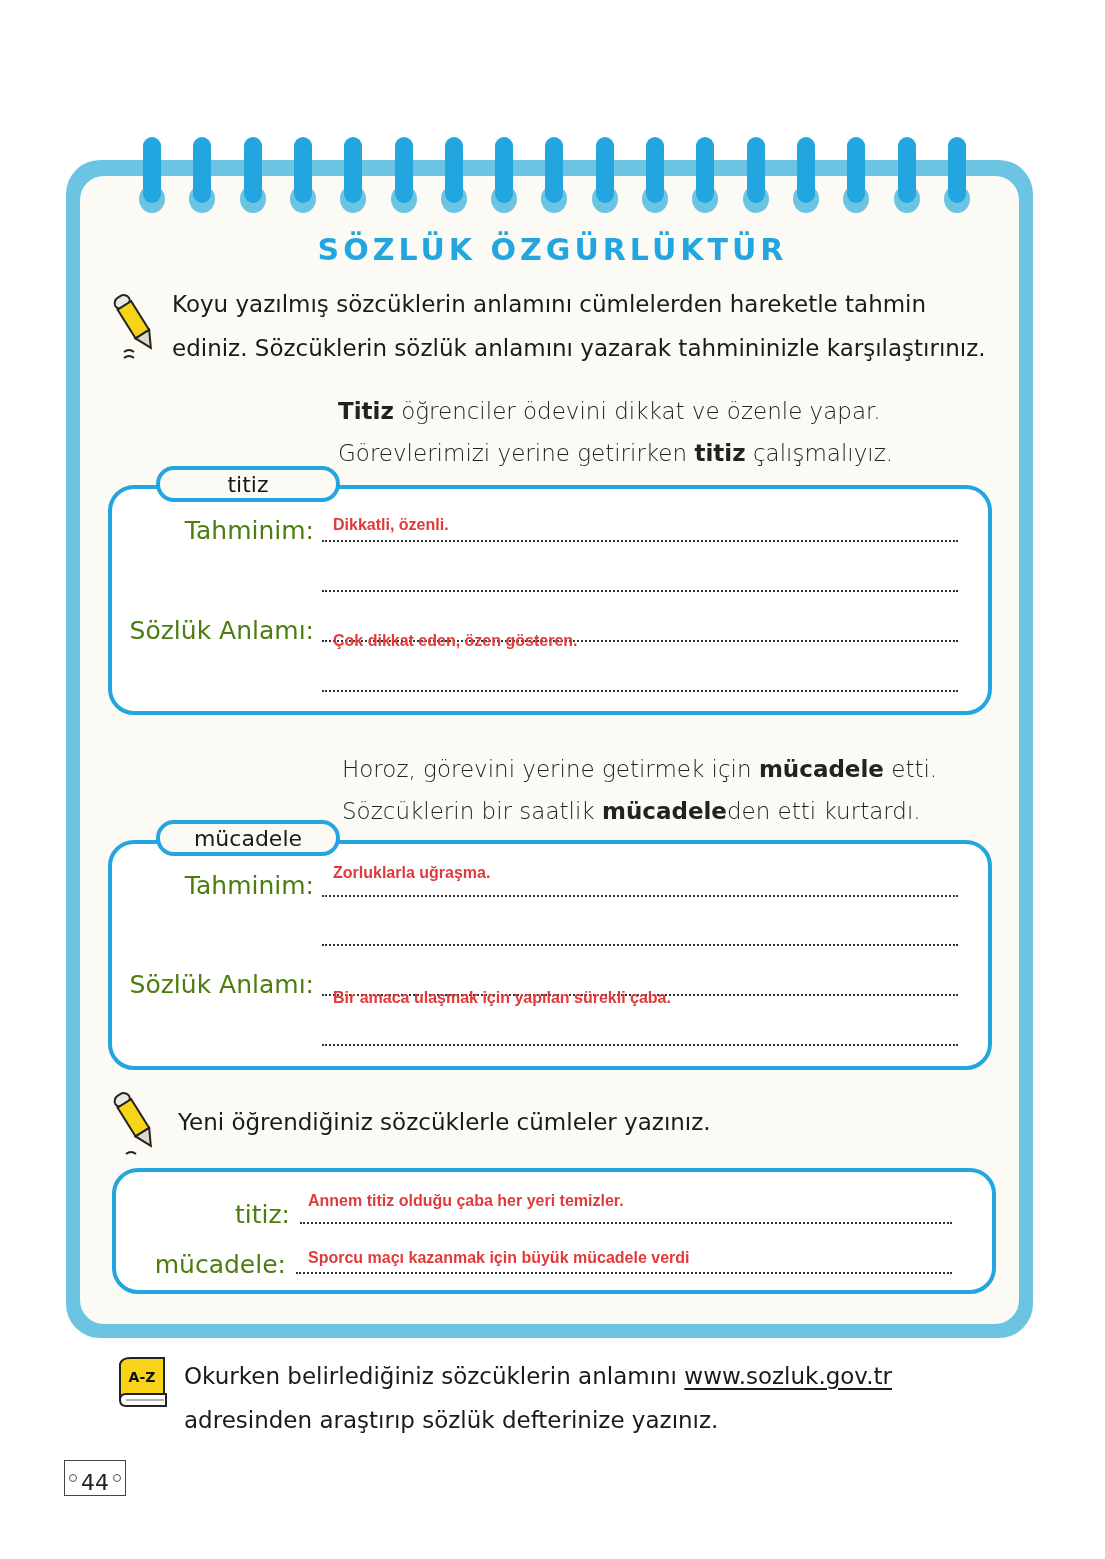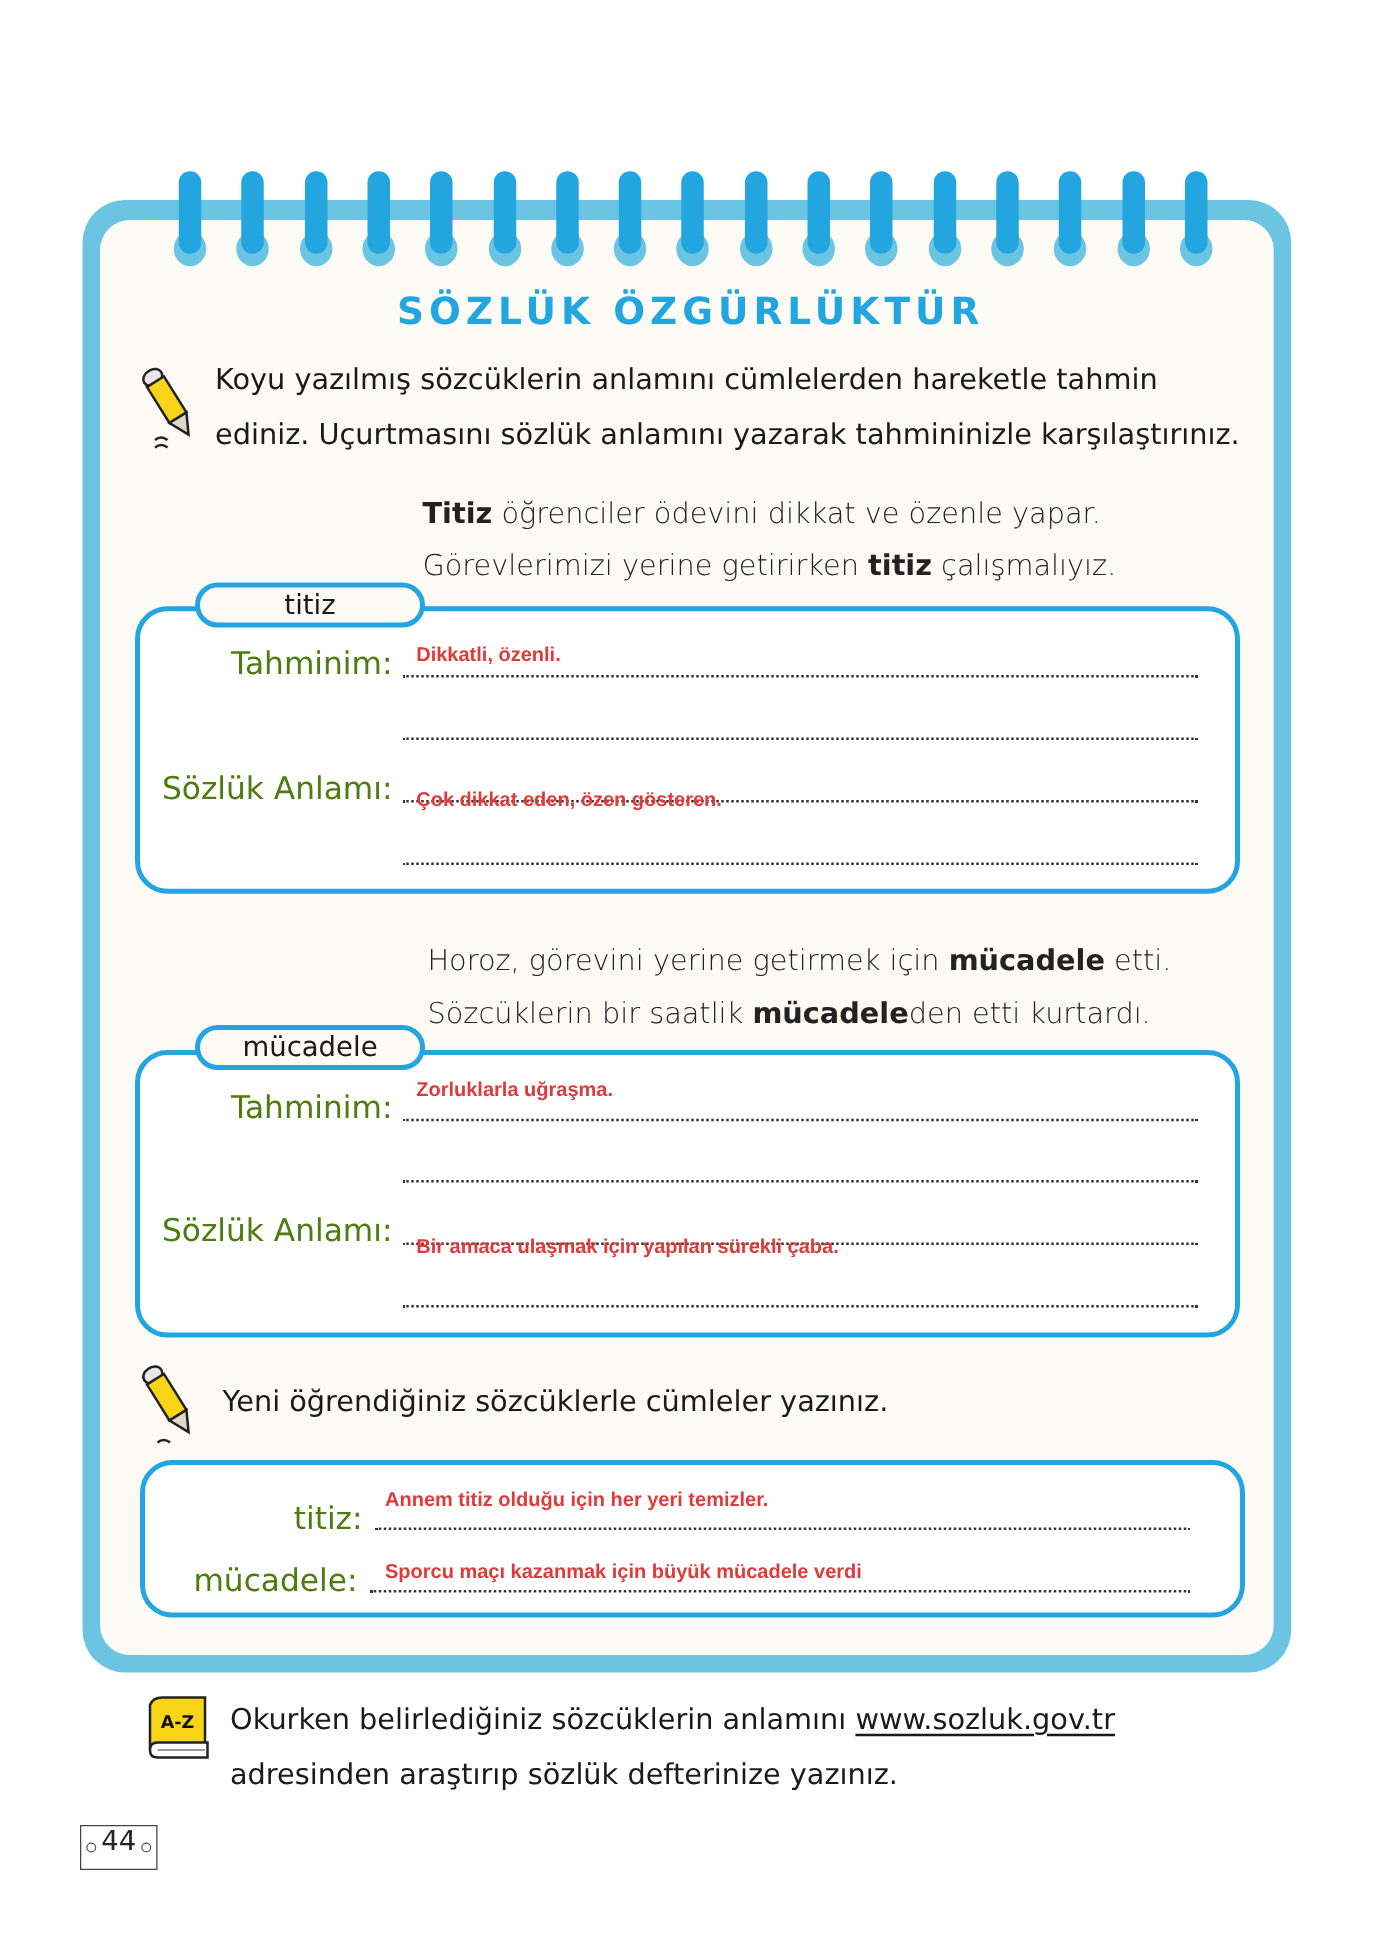--- a/index.html
+++ b/index.html
@@ -40,21 +40,21 @@
   }
   .lbl { font-size: 25px; color: #4d7c0f; text-align: right; white-space: nowrap; }
   .dots { position: absolute; height: 0; border-bottom: 2px dotted #333; }
   .answer {
     position: absolute; font-family: "Liberation Sans", sans-serif; font-weight: 700;
     font-size: 16px; color: #e03a3a; white-space: nowrap;
   }
   .link { text-decoration: underline; text-underline-offset: 4px; }
   .pagenum {
     position: absolute; left: 64px; top: 1460px; width: 60px; height: 34px;
-    border: 1.5px solid #444; display: flex; align-items: flex-start; justify-content: center;
+    border: 1.5px solid #444; display: flex; align-items: flex-end; justify-content: center;
     font-size: 22px; color: #222; background: #fff;
   }
   .pagenum .dot { position: absolute; top: 13px; width: 6px; height: 6px; border: 1px solid #555; border-radius: 50%; }
 </style>
 </head>
 <body>
 
 <div class="frame">
   <div class="paper"></div>
 </div>
@@ -135,21 +135,21 @@
 <svg class="pencil" style="left:112px;top:288px" width="48" height="72" viewBox="0 0 48 72">
   <g transform="rotate(-32 24 36)">
     <rect x="16" y="4" width="16" height="12" rx="7" fill="#e8e8e8" stroke="#222" stroke-width="2"></rect>
     <rect x="16" y="14" width="16" height="34" fill="#f7d417" stroke="#222" stroke-width="2"></rect>
     <polygon points="16,48 32,48 24,64" fill="#e2d8c8" stroke="#222" stroke-width="2"></polygon>
   </g>
   <path d="M12 64 q5 -4 10 0 M12 70 q5 -4 10 0" stroke="#222" stroke-width="2" fill="none"></path>
 </svg>
 <div class="instr" style="left:172px;top:282px">
   <div>Koyu yazılmış sözcüklerin anlamını cümlelerden hareketle tahmin</div>
-  <div>ediniz. Uçurtmasını sözlük anlamını yazarak tahmininizle karşılaştırınız.</div>
+  <div>ediniz. Sözcüklerin sözlük anlamını yazarak tahmininizle karşılaştırınız.</div>
 </div>
 
 <div class="sentences" style="left:338px;top:390px">
   <div><b>Titiz</b><span> öğrenciler ödevini dikkat ve özenle yapar.</span></div>
   <div><span>Görevlerimizi yerine getirirken </span><b>titiz</b><span> çalışmalıyız.</span></div>
 </div>
 
 <div class="box" style="left:108px;top:485px;width:876px;height:222px"></div>
 <div class="tab" style="left:156px;top:466px;width:184px">titiz</div>
 
@@ -185,21 +185,21 @@
     <rect x="16" y="14" width="16" height="34" fill="#f7d417" stroke="#222" stroke-width="2"></rect>
     <polygon points="16,48 32,48 24,64" fill="#e2d8c8" stroke="#222" stroke-width="2"></polygon>
   </g>
   <path d="M14 68 q5 -4 10 0" stroke="#222" stroke-width="2" fill="none"></path>
 </svg>
 <div class="instr" style="left:178px;top:1100px">Yeni öğrendiğiniz sözcüklerle cümleler yazınız.</div>
 
 <div class="box" style="left:112px;top:1168px;width:876px;height:118px"></div>
 <div class="lbl" style="position:absolute;left:160px;top:1200px;width:130px">titiz:</div>
 <div class="dots" style="left:300px;top:1222px;width:652px"></div>
-<div class="answer" style="left:308px;top:1192px">Annem titiz olduğu için her yeri temizler.</div>
+<div class="answer" style="left:308px;top:1192px">Annem titiz olduğu çaba her yeri temizler.</div>
 <div class="lbl" style="position:absolute;left:140px;top:1250px;width:146px">mücadele:</div>
 <div class="dots" style="left:296px;top:1272px;width:656px"></div>
 <div class="answer" style="left:308px;top:1249px">Sporcu maçı kazanmak için büyük mücadele verdi</div>
 
 <svg style="position:absolute;left:114px;top:1356px" width="56" height="56" viewBox="0 0 56 56">
   <path d="M6 8 q2 -6 10 -6 h34 v38 h-40 q-4 0 -4 4 z" fill="#f7d417" stroke="#222" stroke-width="2"></path>
   <path d="M6 44 q0 -6 6 -6 h40 v12 h-40 q-6 0 -6 -6 z" fill="#fff" stroke="#222" stroke-width="2"></path>
   <line x1="12" y1="44" x2="50" y2="44" stroke="#999" stroke-width="1.5"></line>
   <text x="28" y="26" text-anchor="middle" font-family="DejaVu Sans, sans-serif" font-weight="900" font-size="14" fill="#111">A-Z</text>
 </svg>

